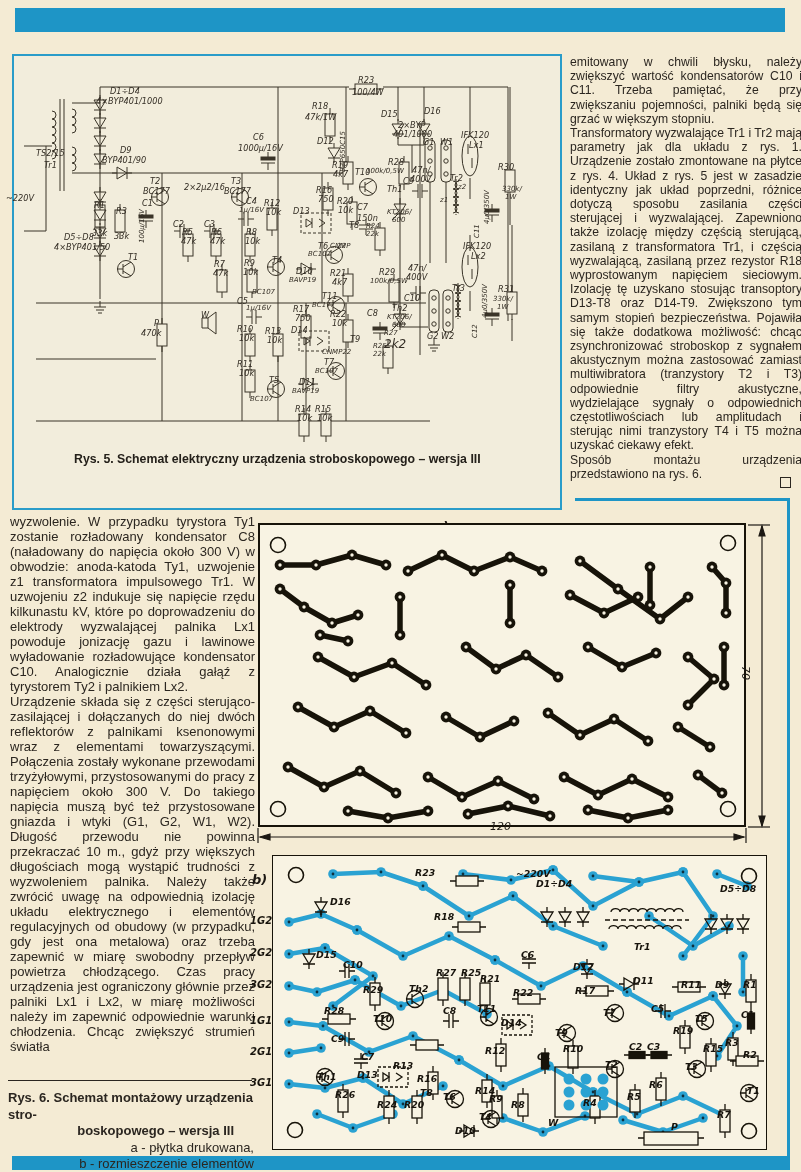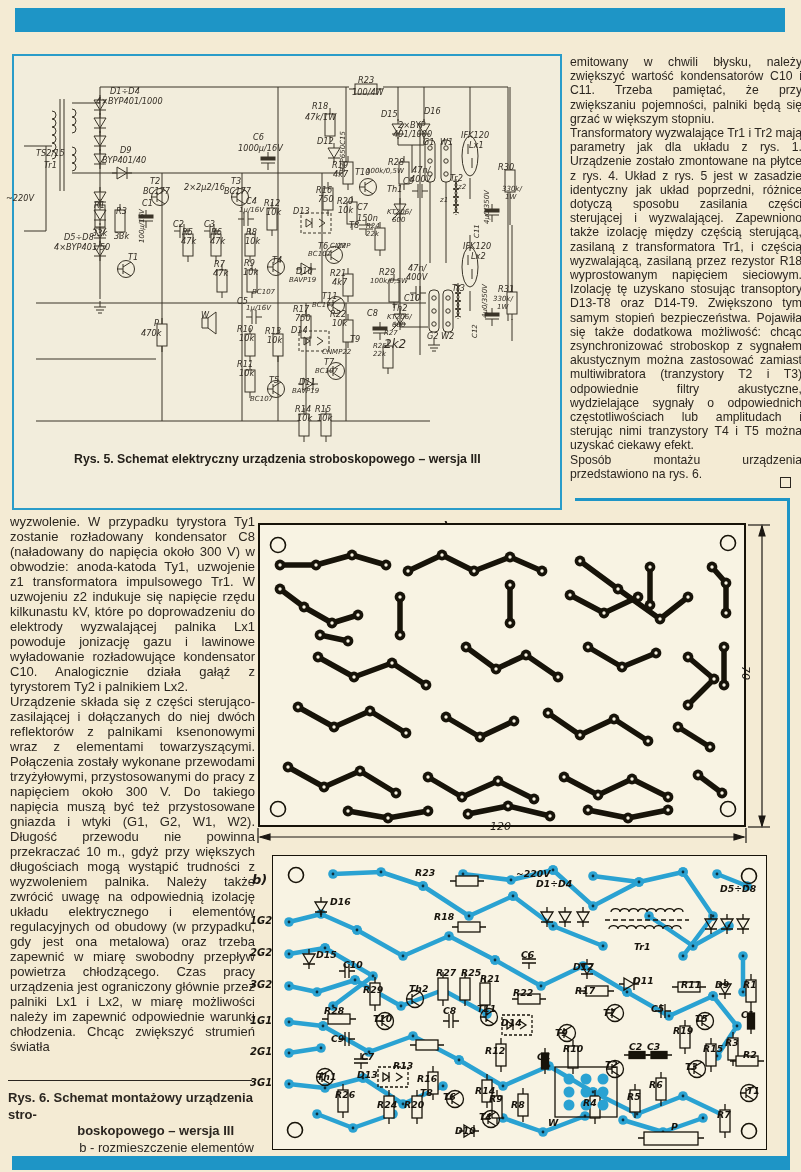--- a/index.html
+++ b/index.html
@@ -398,20 +398,21 @@
 
   <div class="coll">
     <p>wyzwolenie. W przypadku tyrystora Ty1 zostanie rozładowany kondensator C8 (naładowany do napięcia około 300 V) w obwodzie: anoda-katoda Ty1, uzwojenie z1 transformatora impulsowego Tr1. W uzwojeniu z2 indukuje się napięcie rzędu kilkunastu kV, które po doprowadzeniu do elektrody wyzwalającej palnika Lx1 powoduje jonizację gazu i lawinowe wyładowanie rozładowujące kondensator C10. Analogicznie działa gałąź z tyrystorem Ty2 i palnikiem Lx2.</p>
     <p>Urządzenie składa się z części sterująco-zasilającej i dołączanych do niej dwóch reflektorów z palnikami ksenonowymi wraz z elementami towarzyszącymi. Połączenia zostały wykonane przewodami trzyżyłowymi, przystosowanymi do pracy z napięciem około 300 V. Do takiego napięcia muszą być też przystosowane gniazda i wtyki (G1, G2, W1, W2). Długość przewodu nie powinna przekraczać 10 m., gdyż przy większych długościach mogą wystąpić trudności z wyzwoleniem palnika. Należy także zwrócić uwagę na odpowiednią izolację układu elektrycznego i elementów regulacyjnych od obudowy (w przypadku, gdy jest ona metalowa) oraz trzeba zapewnić w miarę swobodny przepływ powietrza chłodzącego. Czas pracy urządzenia jest ograniczony głównie przez palniki Lx1 i Lx2, w miarę możliwości należy im zapewnić odpowiednie warunki chłodzenia. Chcąc zwiększyć strumień światła</p>
   </div>
 
   <div class="hr6"></div>
   <div class="cap6">
     <div class="b">Rys. 6. Schemat montażowy urządzenia stro-</div>
     <div class="b r" style="padding-right:20px;">boskopowego – wersja III</div>
+    <div class="r">a - płytka drukowana,</div>
     <div class="r">b - rozmieszczenie elementów</div>
   </div>
 
   <span class="sub" style="left:434px;top:519px;">a)</span>
   <div class="boardA">
     <svg id="boardASvg" width="484" height="300" viewBox="0 0 484 300">
       <defs>
         <marker id="padA" markerUnits="userSpaceOnUse" markerWidth="14" markerHeight="14" refX="7" refY="7">
           <circle cx="7" cy="7" r="5.4" fill="#171309"></circle>
             <circle cx="7" cy="7" r="1.7" fill="#f8f3e3"></circle>
@@ -786,21 +787,21 @@
         </g>
       </svg>
   </div>
 
 <span class="lab s5" style="left: 110px; top: 86px;">D1÷D4</span>
     <span class="lab s5" style="left: 96px; top: 96px;">4×BYP401/1000</span>
     <span class="lab s5" style="left: 36px; top: 148px;">TS2/15</span>
     <span class="lab s5" style="left: 44px; top: 160px;">Tr1</span>
     <span class="lab s5" style="left: 6px; top: 193px;">~220V</span>
     <span class="lab s5" style="left: 120px; top: 145px;">D9</span>
-    <span class="lab s5" style="left: 102px; top: 155px;">BYP401/40</span>
+    <span class="lab s5" style="left: 102px; top: 155px;">BYP401/90</span>
     <span class="lab s5" style="left: 94px; top: 200px;">R1</span>
     <span class="lab s5" style="left: 92px; top: 228px;">33k</span>
     <span class="lab s5" style="left: 116px; top: 206px;">R3</span>
     <span class="lab s5" style="left: 114px; top: 231px;">33k</span>
     <span class="lab s5" style="left: 142px; top: 198px;">C1</span>
     <span class="lab s5" style="left: 138px; top: 243px; font-size: 7px; transform: rotate(-90deg);">100µ/16V</span>
     <span class="lab s5" style="left: 150px; top: 176px;">T2</span>
     <span class="lab s5" style="left: 143px; top: 186px;">BC177</span>
     <span class="lab s5" style="left: 184px; top: 182px; text-align: right;">2×2µ2/16</span>
     <span class="lab s5" style="left: 173px; top: 219px;">C2</span>

